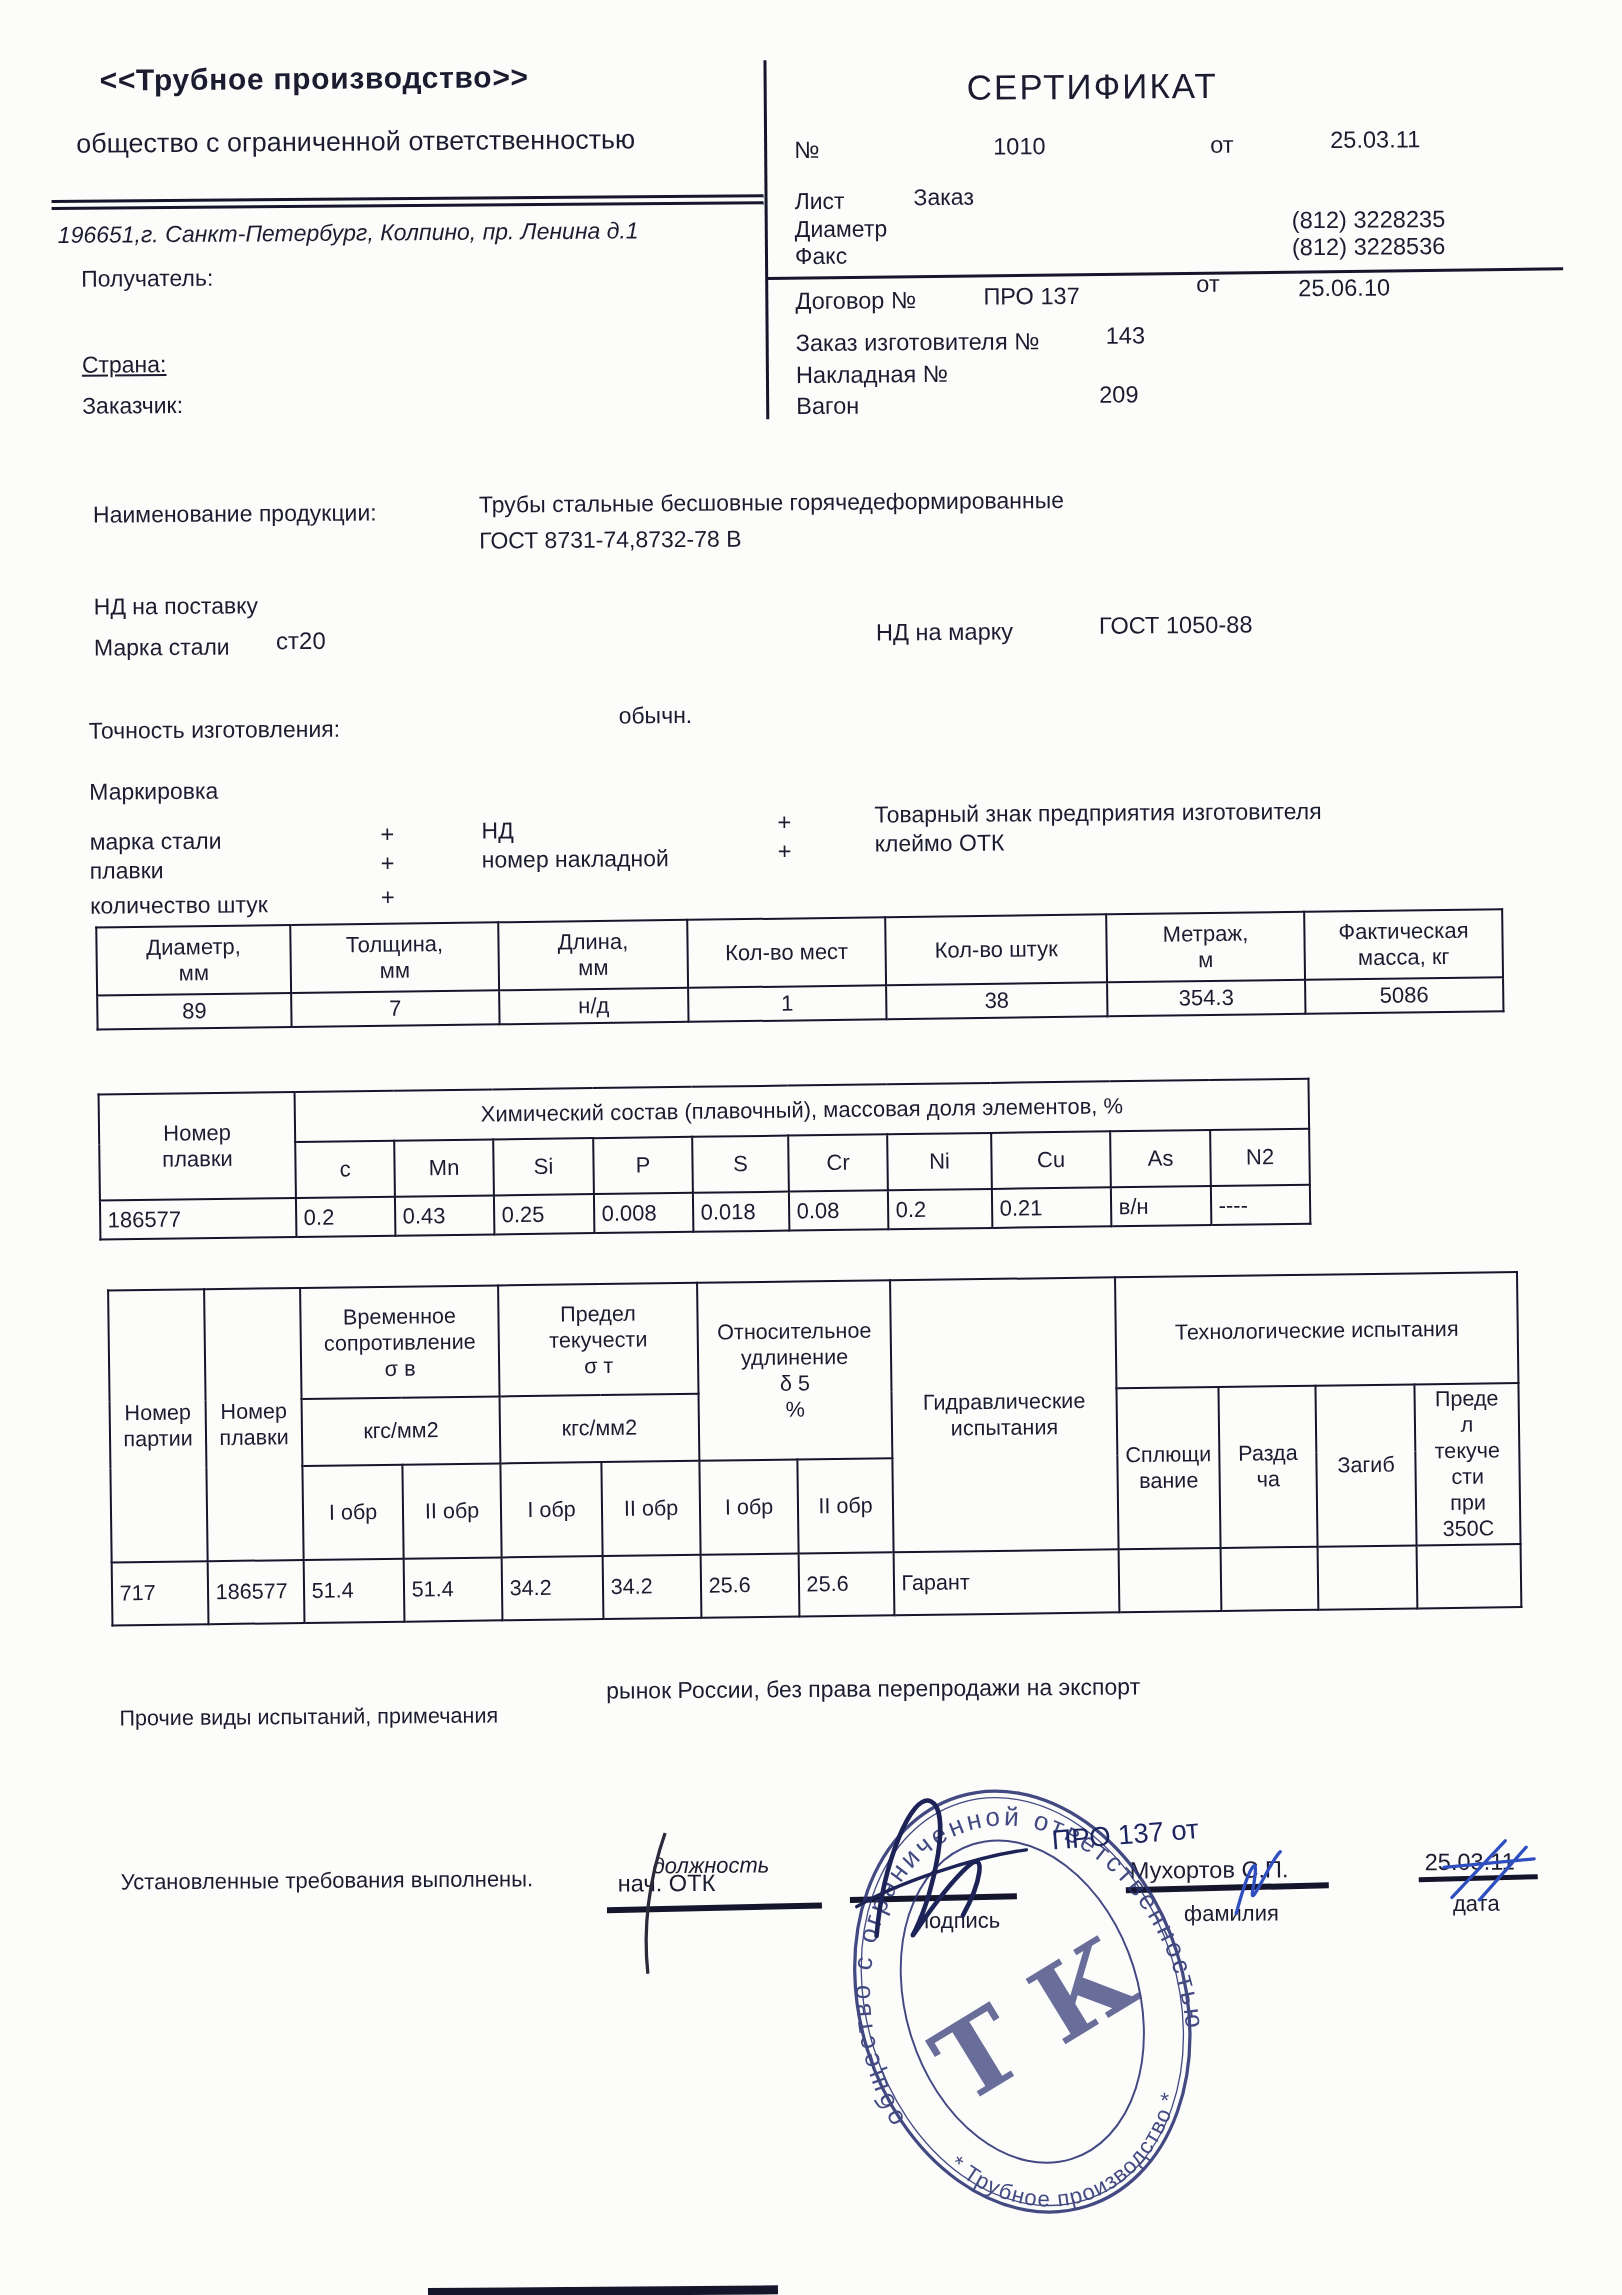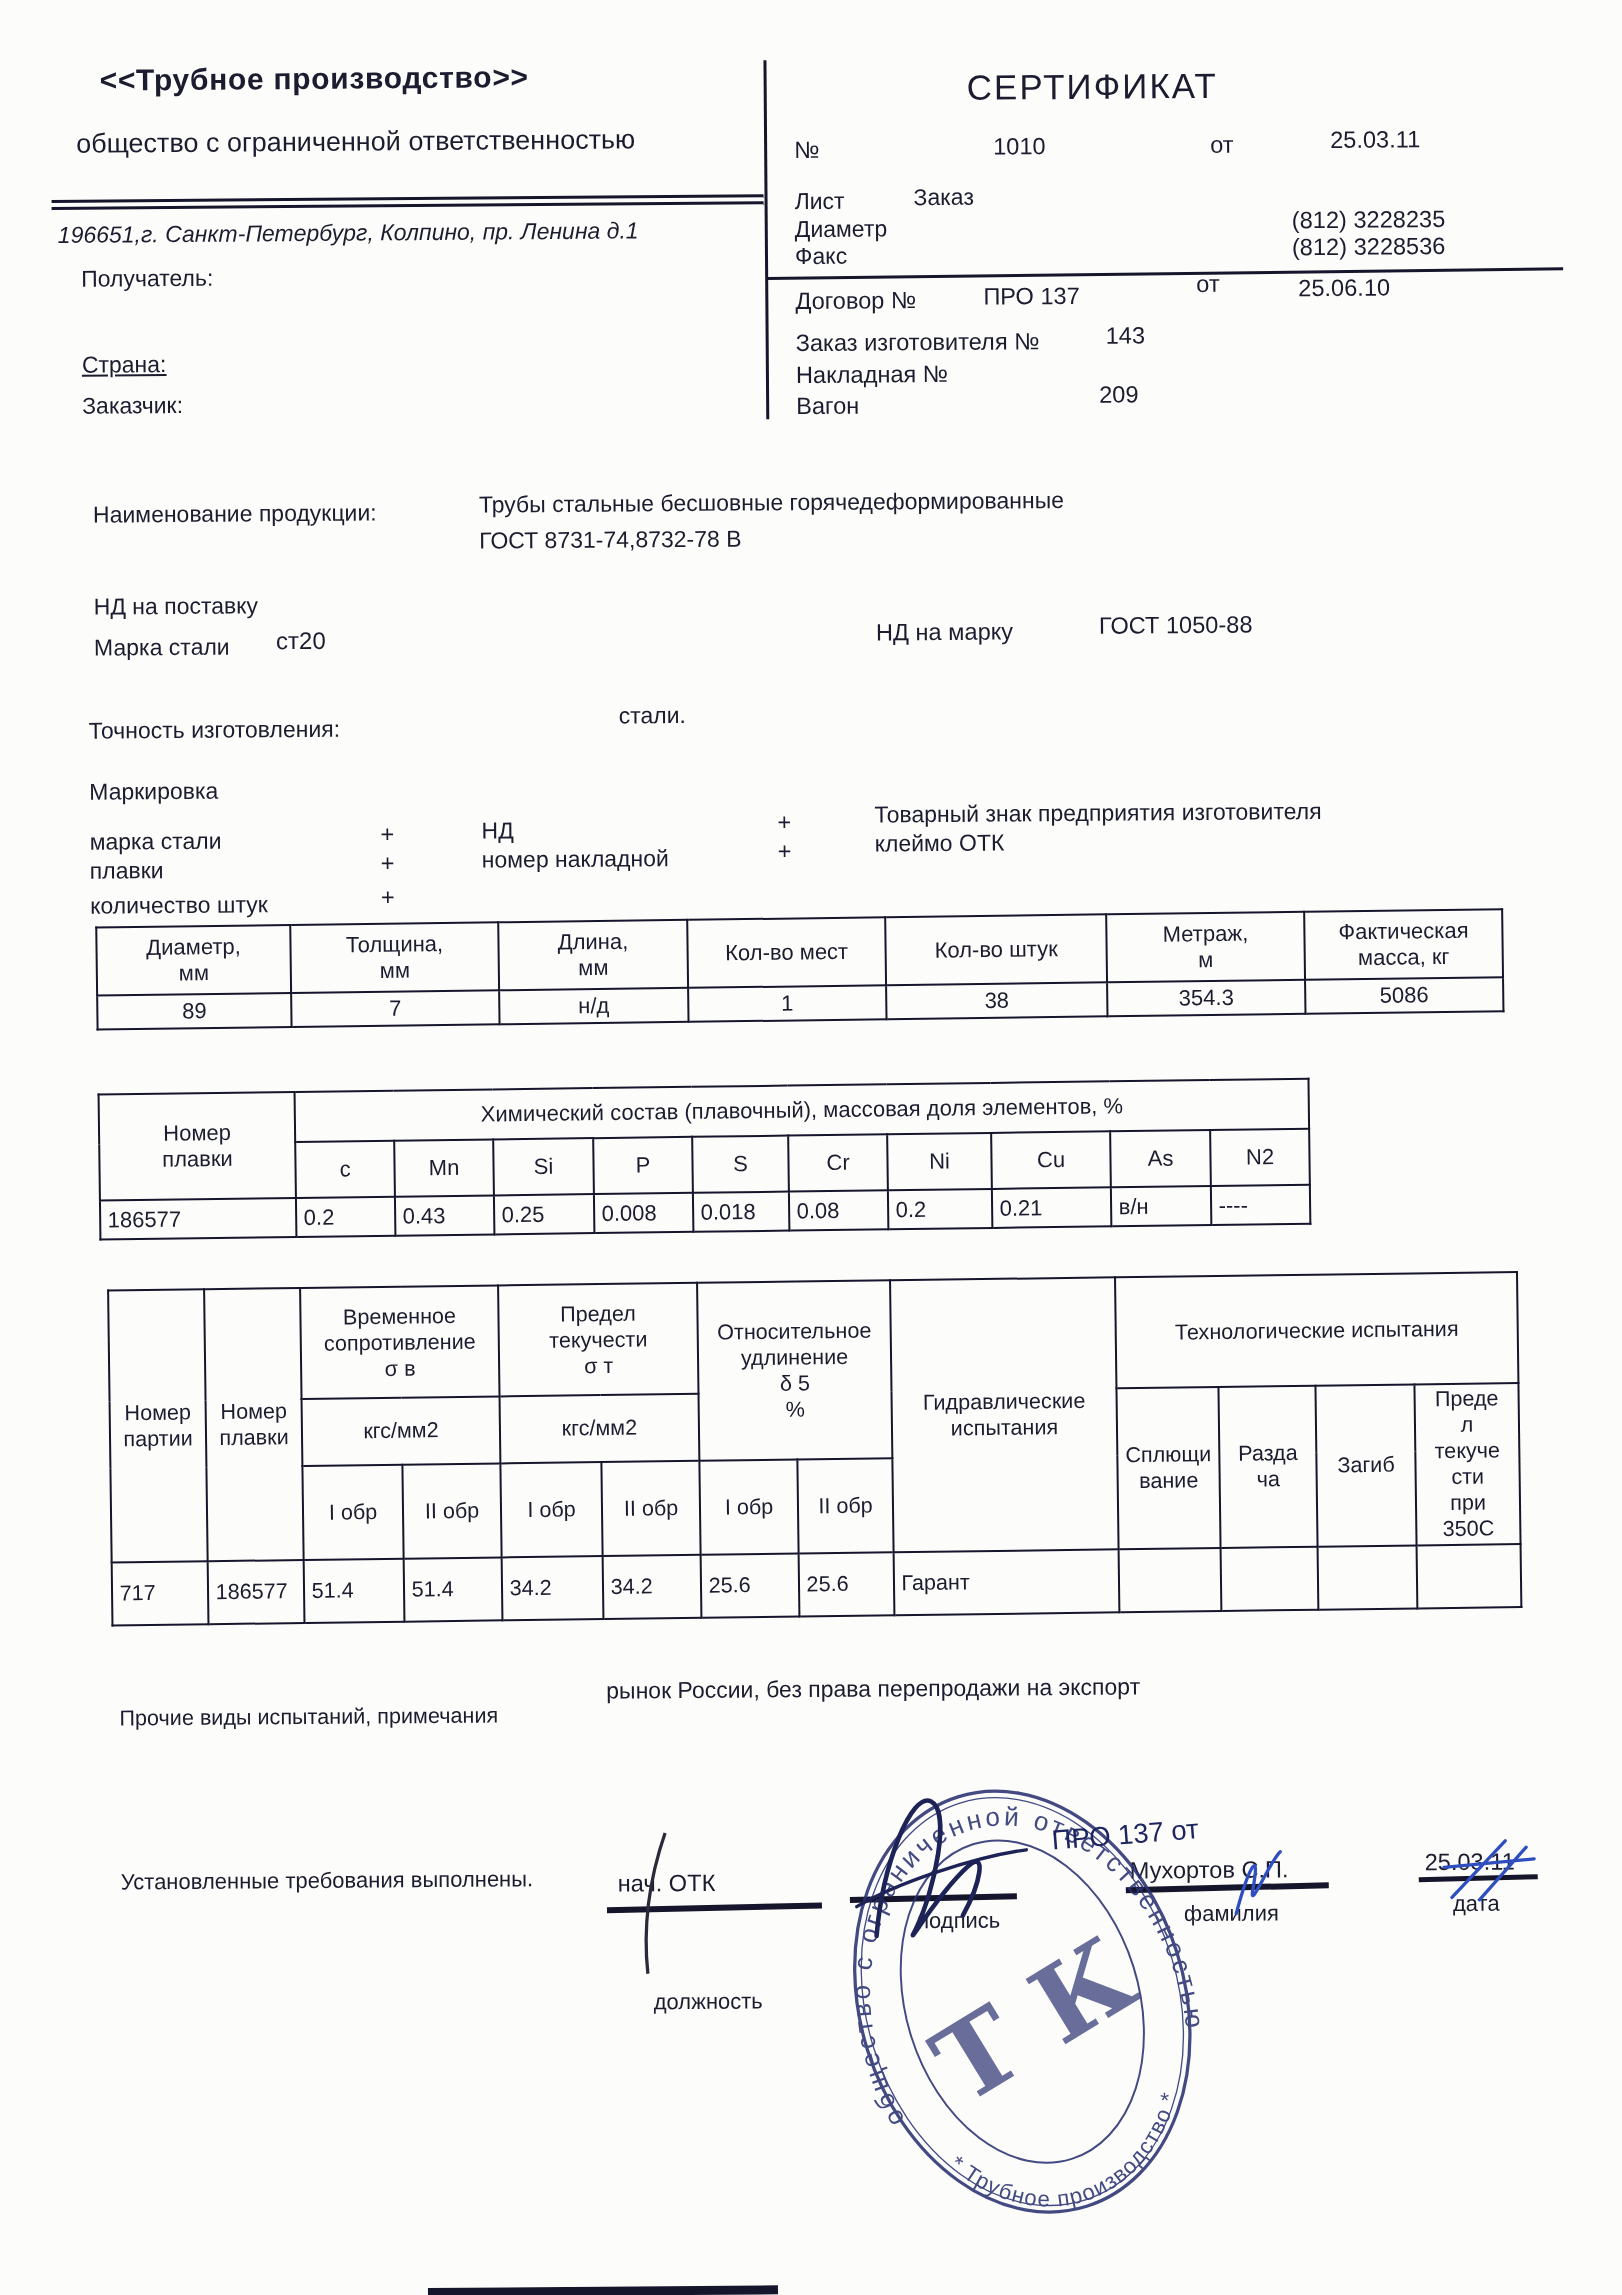--- a/index.html
+++ b/index.html
@@ -62,21 +62,21 @@
 
   <div class="abs f35" style="left:98px;top:496px;">Наименование продукции:</div>
   <div class="abs f35" style="left:484px;top:489px;">Трубы стальные бесшовные горячедеформированные</div>
   <div class="abs f35" style="left:484px;top:525px;">ГОСТ 8731-74,8732-78 В</div>
   <div class="abs f35" style="left:98px;top:588px;">НД на поставку</div>
   <div class="abs f35" style="left:98px;top:629px;">Марка стали</div>
   <div class="abs f37" style="left:280px;top:623px;">ст20</div>
   <div class="abs f36" style="left:880px;top:620px;">НД на марку</div>
   <div class="abs f36" style="left:1103px;top:615px;">ГОСТ 1050-88</div>
   <div class="abs f35" style="left:92px;top:712px;">Точность изготовления:</div>
-  <div class="abs f35" style="left:622px;top:701px;">стали.</div>
+  <div class="abs f35" style="left:622px;top:701px;">обычн.</div>
   <div class="abs f35" style="left:92px;top:773px;">Маркировка</div>
 
   <div class="abs f35" style="left:92px;top:823px;">марка стали</div>
   <div class="abs f36" style="left:383px;top:818px;">+</div>
   <div class="abs f35" style="left:484px;top:815px;">НД</div>
   <div class="abs f36" style="left:780px;top:809px;">+</div>
   <div class="abs f35" style="left:877px;top:802px;">Товарный знак предприятия изготовителя</div>
   <div class="abs f35" style="left:92px;top:852px;">плавки</div>
   <div class="abs f36" style="left:383px;top:847px;">+</div>
   <div class="abs f35" style="left:484px;top:844px;">номер накладной</div>
@@ -246,21 +246,21 @@
     </tr>
   </tbody>
       </table>
 
   <div class="abs f33" style="left:115px;top:1700px;">Прочие виды испытаний, примечания</div>
   <div class="abs f35" style="left:602px;top:1676px;">рынок  России, без права перепродажи на экспорт</div>
   <div class="abs f34" style="left:115px;top:1864px;">Установленные требования выполнены.</div>
 
   <div class="abs f36" style="left:612px;top:1869px;">нач. ОТК</div>
   <div class="line" style="left:601px;top:1904px;width:215px;height:5.9px;transform:rotate(-0.8deg);"></div>
-  <div class="abs f34" style="left:647px;top:1988px;">должность</div>
+  <div class="abs f34" style="left:647px;top:1852px;font-style:italic;">должность</div>
 
   <div class="line" style="left:844px;top:1896px;width:167px;height:5.9px;transform:rotate(-0.8deg);"></div>
   <div class="abs f34" style="left:911px;top:1909px;">подпись</div>
 
   <div class="abs f36" style="left:1124px;top:1860px;">Мухортов С.П.</div>
   <div class="line" style="left:1120px;top:1888px;width:203px;height:5.9px;transform:rotate(-1deg);"></div>
   <div class="abs f34" style="left:1178px;top:1904px;">фамилия</div>
 
   <div class="abs f36" style="left:1419px;top:1854px;">25.03.11</div>
   <div class="line" style="left:1413px;top:1881px;width:119px;height:5.2px;transform:rotate(-1deg);"></div>

